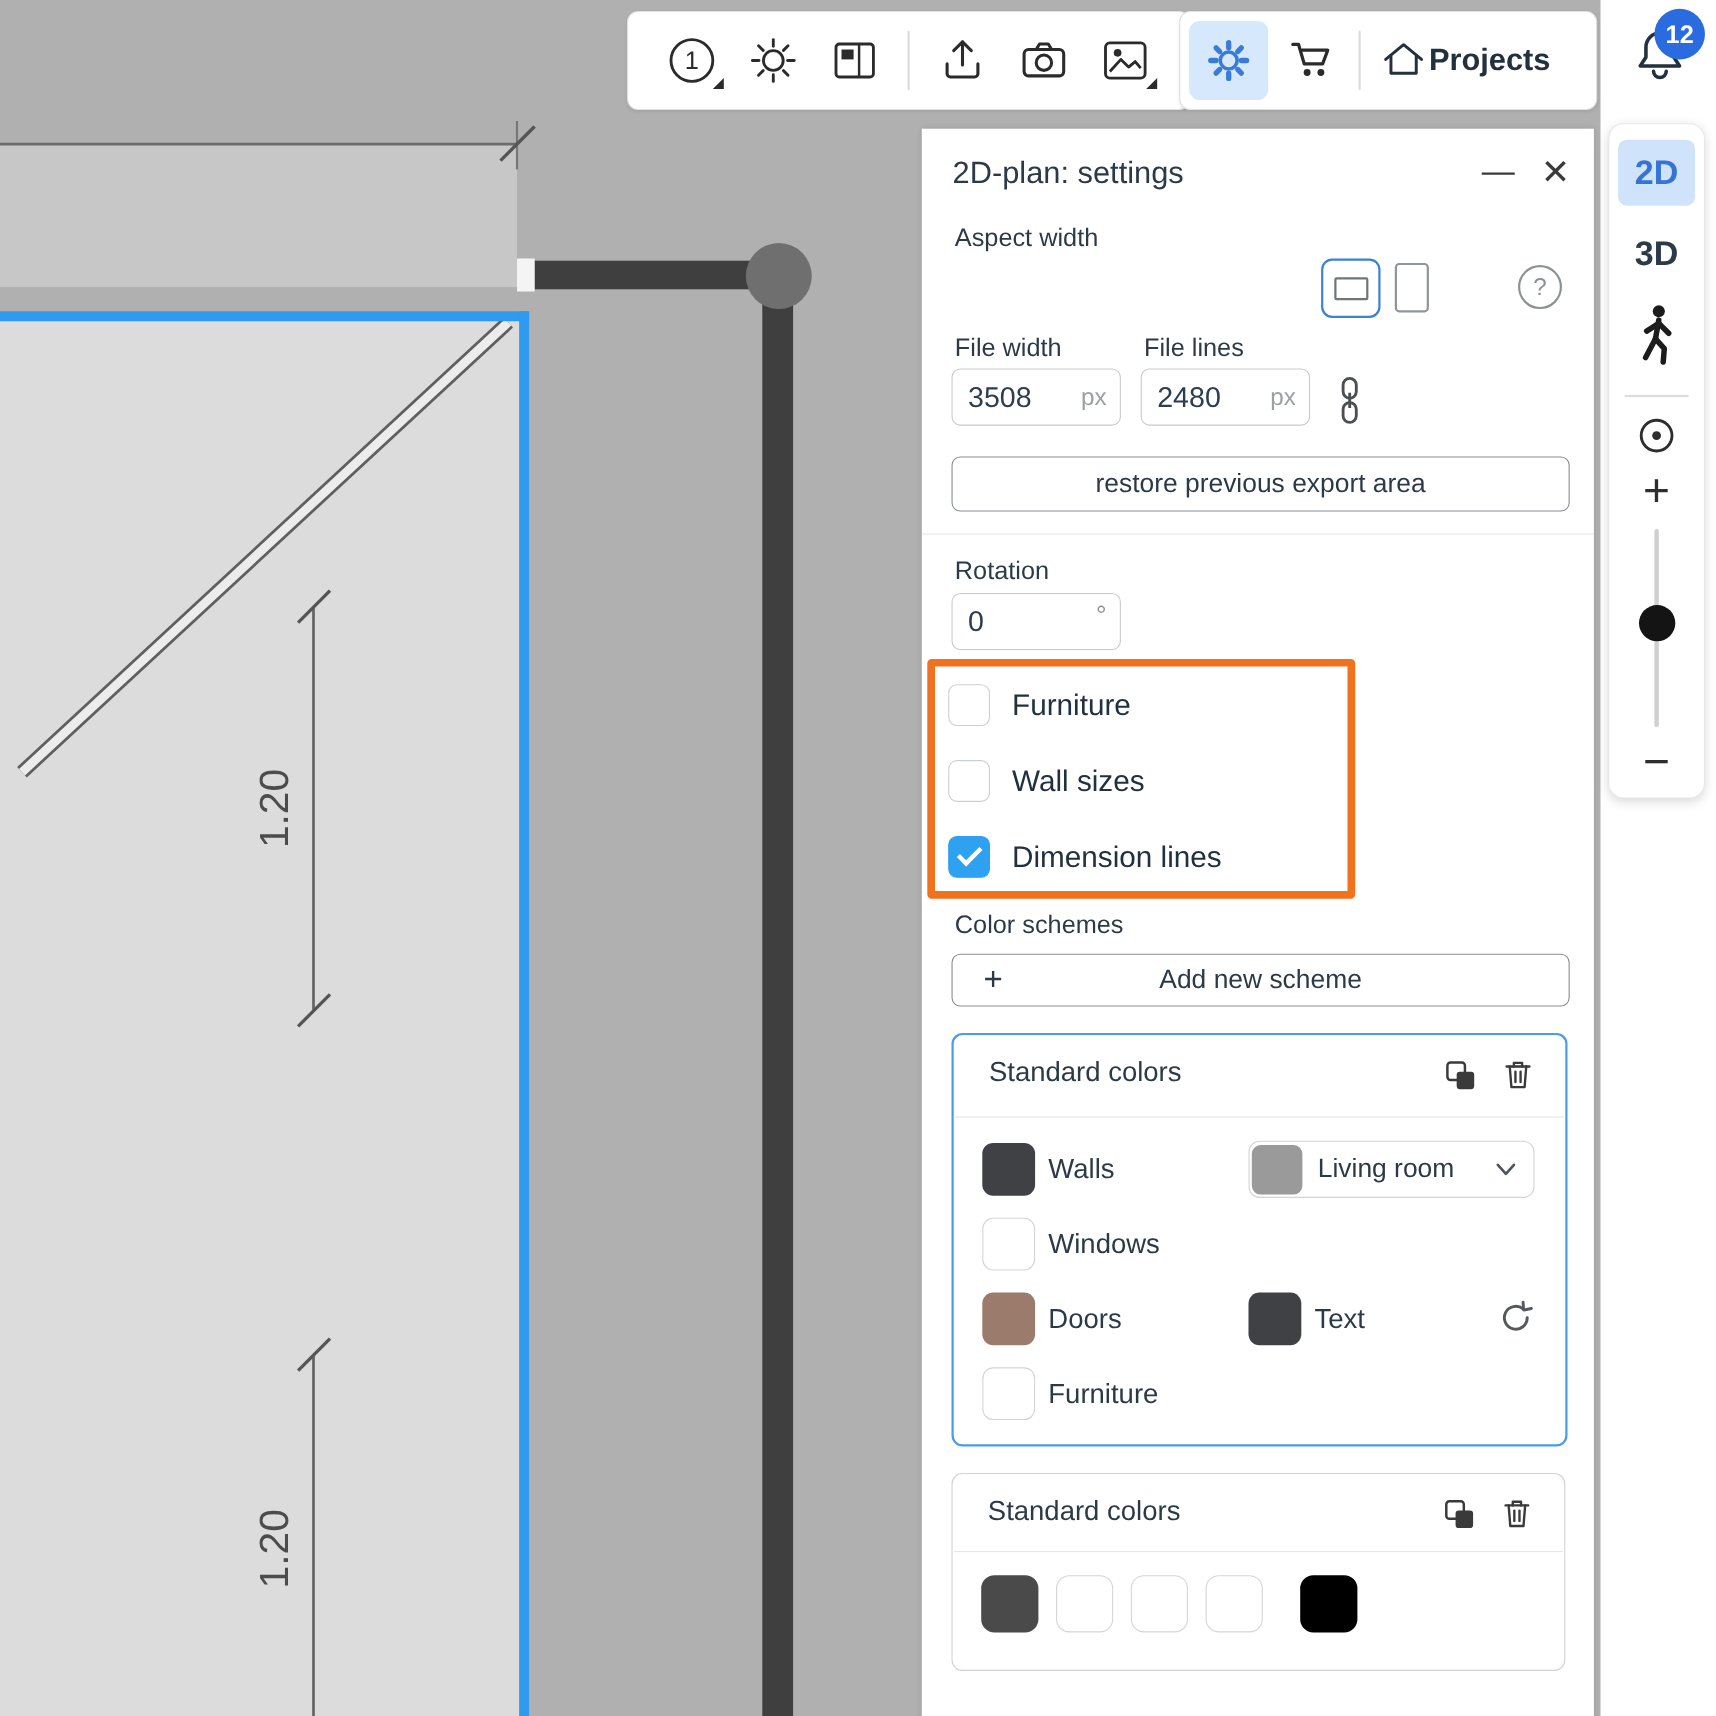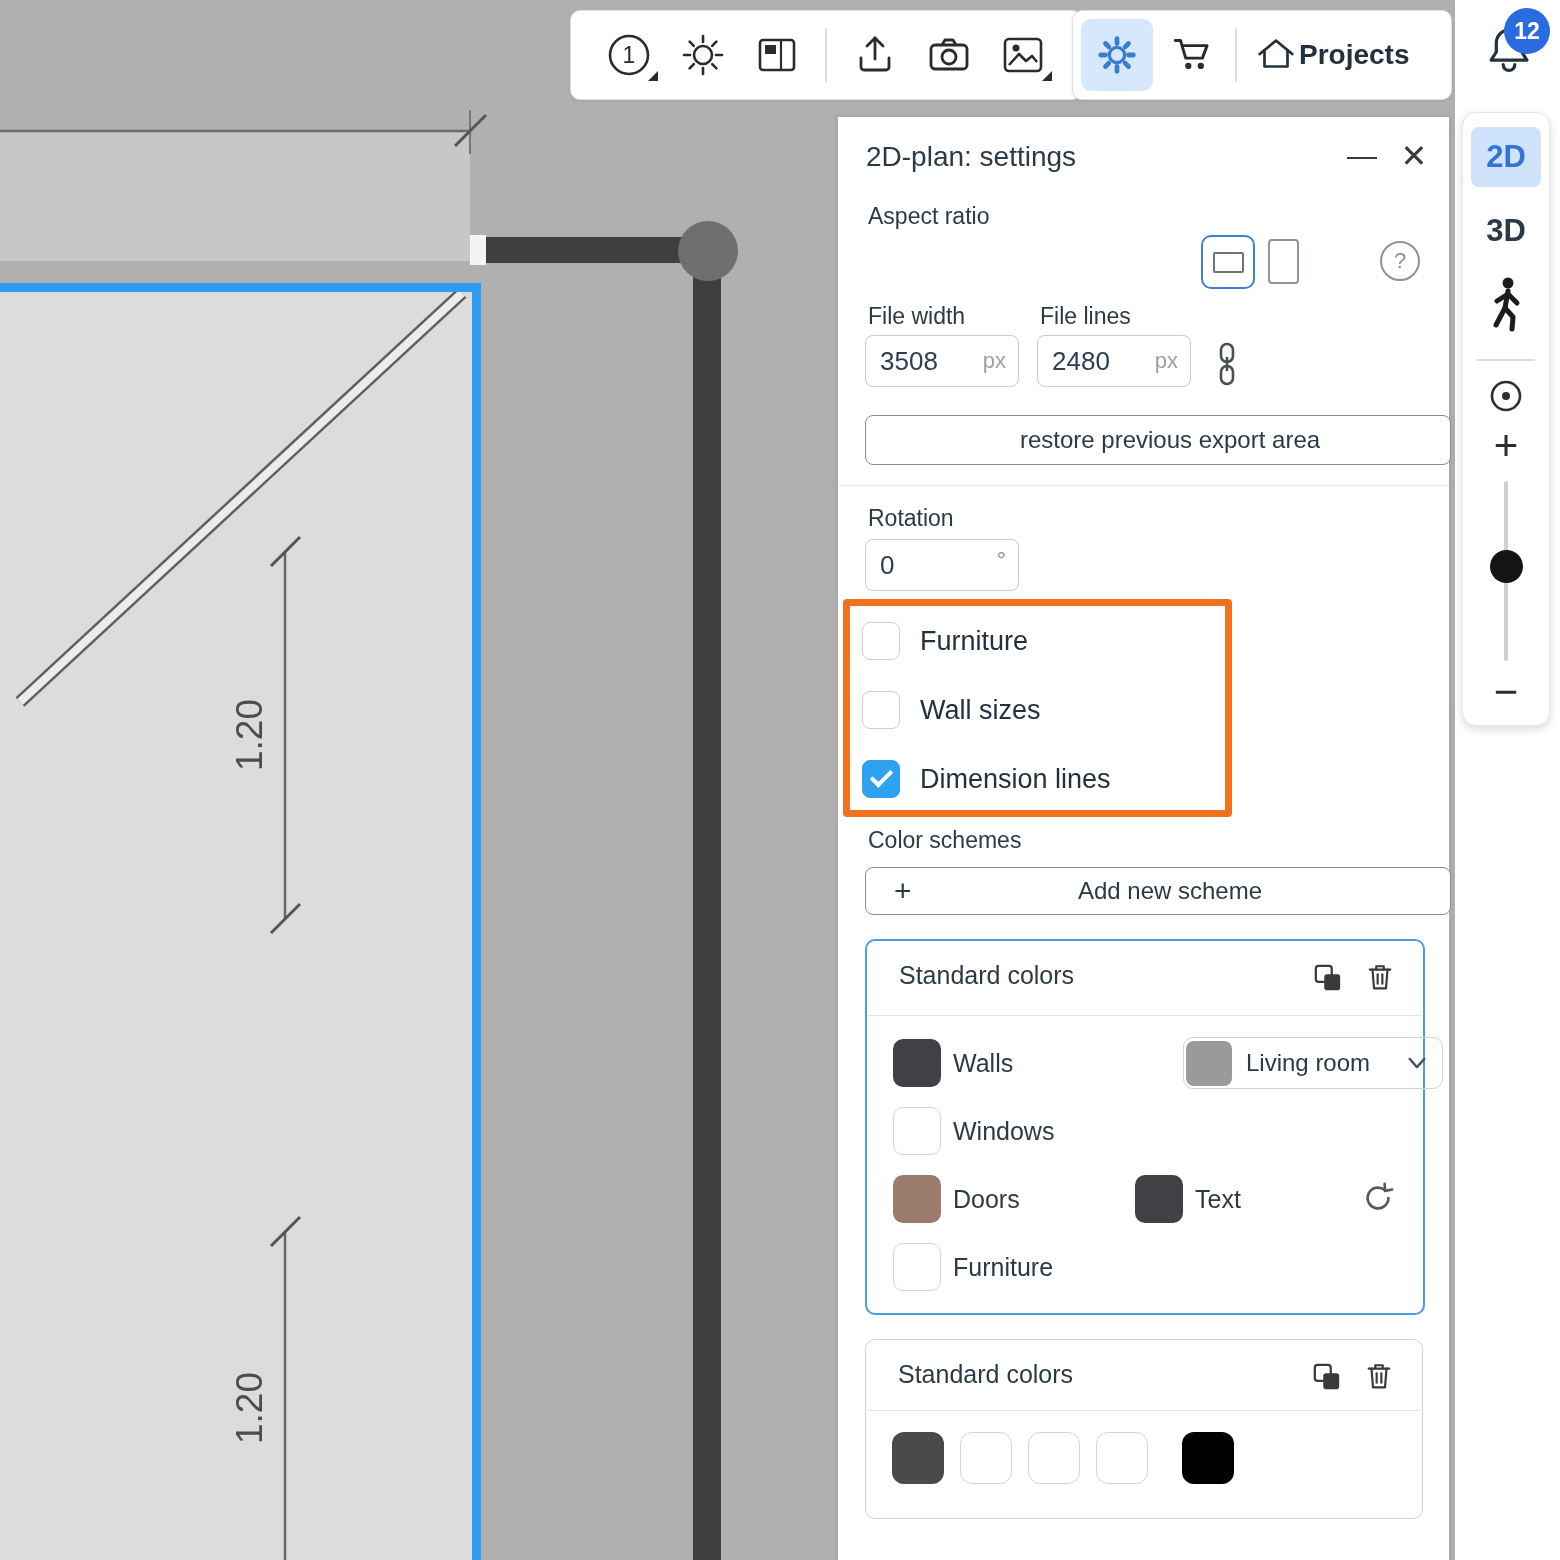--- a/index.html
+++ b/index.html
@@ -65,21 +65,21 @@
     position:absolute;background:#fff;border:1.5px solid #c7cbcf;border-radius:8px;
     display:flex;align-items:center;cursor:text;
   }
   .select-box{cursor:pointer;}
   .select-value{font-size:26px;color:#2c3e50;margin-left:18px;flex:1;}
   .num-value{font-size:26px;color:#2c3e50;margin-left:14px;flex:1;}
   .unit{font-size:22px;color:#9aa0a5;margin-right:12px;}
   .unit-deg{font-size:24px;color:#8a9096;margin:6px 12px auto auto;}
   .outline-btn{
     position:absolute;background:#fff;border:1.5px solid #888d92;border-radius:8px;
-    display:flex;align-items:center;justify-content:center;font-size:24px;color:#2c3a47;cursor:pointer;padding-left:24px;
+    display:flex;align-items:center;justify-content:center;font-size:24px;color:#2c3a47;cursor:pointer;
   }
   .hdivider{position:absolute;left:0;right:0;height:1px;background:#e8e8e8;}
   .orient-btn{position:absolute;left:363px;top:118px;width:50px;height:50px;border:2px solid #3b82d6;border-radius:10px;
     background:#fff;display:flex;align-items:center;justify-content:center;cursor:pointer;}
   .orient-inner{width:27px;height:17px;border:2.5px solid #6f7479;border-radius:2px;}
   .portrait-icon{position:absolute;left:430px;top:122px;width:27px;height:41px;border:2.5px solid #90959a;border-radius:4px;cursor:pointer;}
   .help-btn{position:absolute;left:542px;top:124px;width:36px;height:36px;border:2px solid #8d9298;border-radius:50%;
     display:flex;align-items:center;justify-content:center;font-size:22px;color:#8d9298;cursor:pointer;}
   .annotation-box{position:absolute;left:5px;top:482px;width:375px;height:204px;border:7px solid #f2711c;border-radius:4px;pointer-events:none;}
   .check-row{position:absolute;left:24px;height:38px;display:flex;align-items:center;cursor:pointer;}
@@ -92,21 +92,21 @@
   .scheme-card{position:absolute;left:27px;background:#fff;border-radius:10px;}
   .card-active{border:2px solid #4a9ce8;}
   .card-plain{border:1.5px solid #d2d2d2;}
   .card-title{position:absolute;left:32px;top:20px;font-size:25px;color:#2c3a47;}
   .card-icon{position:absolute;top:20px;width:34px;height:34px;cursor:pointer;display:flex;align-items:center;justify-content:center;}
   .card-divider{position:absolute;left:1px;right:1px;height:1px;background:#e6e6e6;}
   .swatch{position:absolute;width:48px;height:48px;border-radius:10px;cursor:pointer;box-sizing:border-box;}
   .swatch.bordered{border:1.5px solid #d5d5d5;}
   .swatch-label{position:absolute;font-size:25px;color:#2c3a47;line-height:48px;}
   .room-select{position:absolute;left:268px;width:260px;height:52px;border:1.5px solid #d3d3d3;border-radius:10px;
-    display:flex;align-items:center;cursor:pointer;box-sizing:border-box;margin-left:48px;}
+    display:flex;align-items:center;cursor:pointer;box-sizing:border-box;}
   .room-swatch{width:46px;height:45px;border-radius:8px;margin-left:2px;flex:none;}
   .room-value{font-size:24px;color:#2c3a47;margin-left:14px;flex:1;}
   .mini-swatch{position:absolute;top:92px;width:52px;height:52px;border-radius:12px;cursor:pointer;box-sizing:border-box;}
   .mini-swatch.bordered{border:1.5px solid #d5d5d5;}
   .plus-in-btn{position:absolute;left:28px;font-size:30px;color:#2c3a47;font-weight:400;}
 </style>
 </head>
 <body>
 
 <svg class="abs" style="left:0;top:0" width="1560" height="1560">
@@ -271,21 +271,21 @@
   <div class="slider-track"></div>
   <div class="slider-thumb"></div>
   <div class="vp-glyph" style="top:558px">−</div>
 </div>
 
 <div id="settings-panel">
   <div class="panel-title">2D-plan: settings</div>
   <div class="win-btn" style="right:70px">—</div>
   <div class="win-btn" style="right:18px;font-size:32px">✕</div>
 
-  <div class="field-label" style="left:30px;top:86px">Aspect ratio</div>
+  <div class="field-label" style="left:30px;top:86px">Aspect width</div>
   <div class="orient-btn">
     <div class="orient-inner"></div>
   </div>
   <div class="portrait-icon"></div>
   <div class="help-btn">
     <span>?</span>
   </div>
 
   <div class="field-label" style="left:30px;top:186px">File width</div>
   <div class="field-label" style="left:202px;top:186px">File lines</div>

